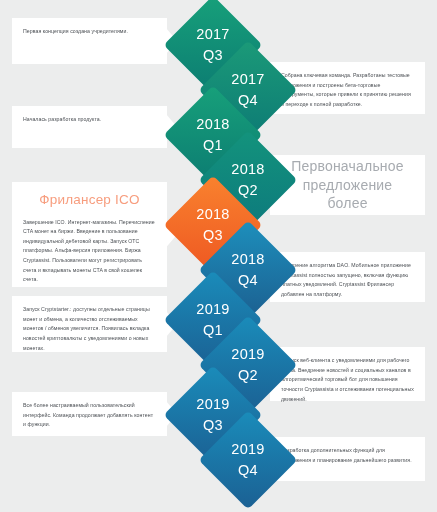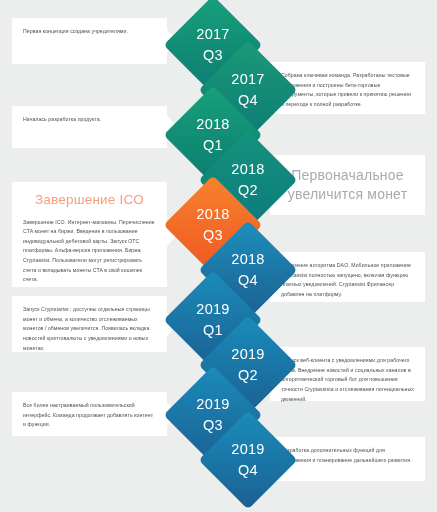--- a/index.html
+++ b/index.html
@@ -117,26 +117,26 @@
     <p>Собрана ключевая команда. Разработаны тестовые приложения и построены бета-торговые инструменты, которые привели к принятию решения о переходе к полной разработке.</p>
   </div>
 
   <div class="card left" style="top:106px; height:42px;">
     <span class="pointer"></span>
     <p>Началась разработка продукта.</p>
   </div>
 
   <div class="card right headline" style="top:155px; height:60px; display:flex; align-items:center; justify-content:center;">
     <span class="pointer"></span>
-    <p class="title">Первоначальное увеличится монет</p>
+    <p class="title">Первоначальное предложение более</p>
   </div>
 
   <div class="card left ico" style="top:182px; height:105px;">
     <span class="pointer"></span>
-    <p class="title">Завершение ICO</p>
+    <p class="title">Фрилансер ICO</p>
     <p>Завершение ICO. Интернет-магазины. Перечисление CTA монет на биржи. Введение в пользование индивидуальной дебетовой карты. Запуск OTC платформы. Альфа-версия приложения. Биржа Cryptassist. Пользователи могут регистрировать счета и вкладывать монеты CTA в свой кошелек счета.</p>
   </div>
 
   <div class="card right" style="top:252px; height:50px;">
     <span class="pointer"></span>
     <p>Внедрение алгоритма DAO. Мобильное приложение Cryptassist полностью запущено, включая функцию платных уведомлений. Cryptassist Фрилансер добавлен на платформу.</p>
   </div>
 
   <div class="card left" style="top:296px; height:56px;">
     <span class="pointer"></span>

